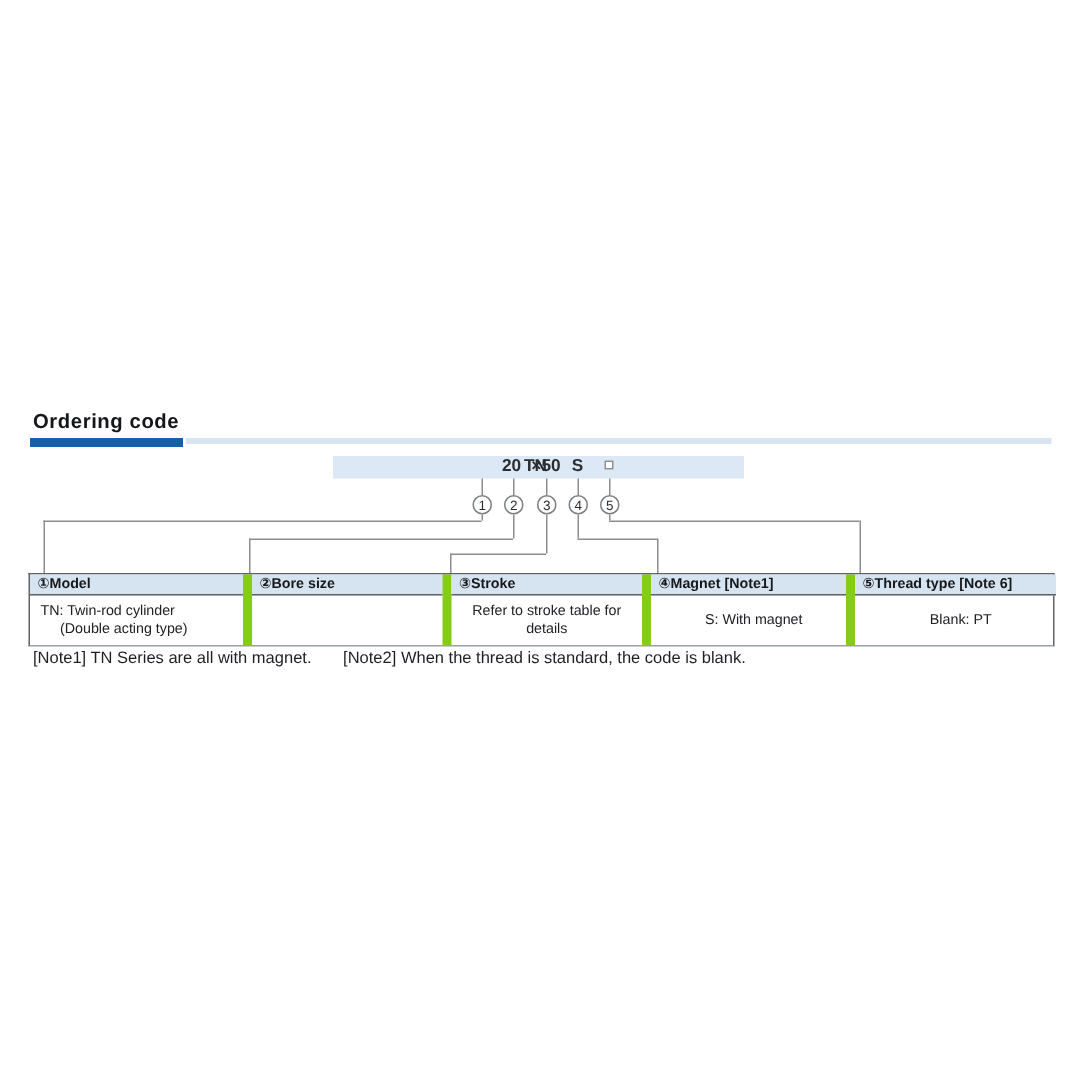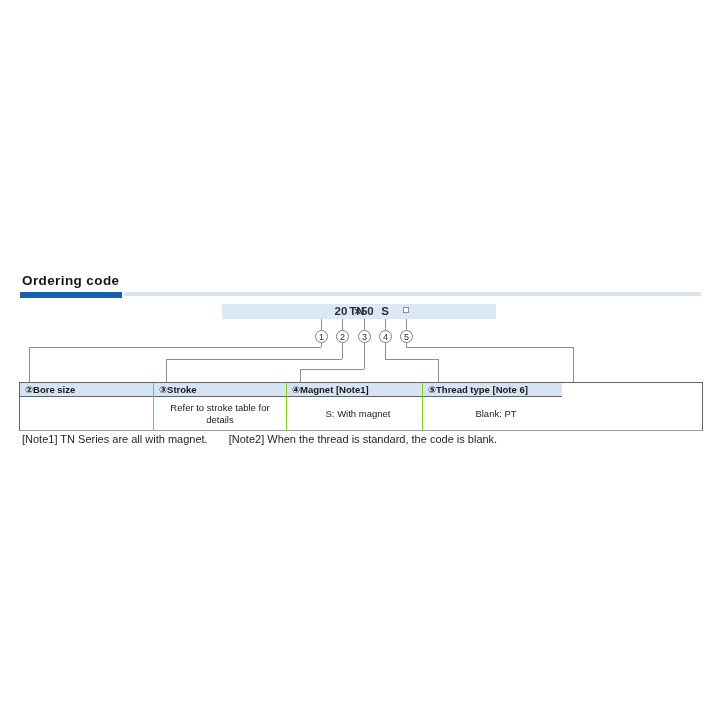--- a/index.html
+++ b/index.html
@@ -25,21 +25,21 @@
   .hline { height:1px; } .vline { width:1px; }
 
   
   .num-circle { position:absolute; width:13px; height:13px; border:1px solid #7c7f82; border-radius:50%;
                 background:#fff; font-size:9px; color:#2b2d30; text-align:center; line-height:12px; }
 
   
   .otable { position:absolute; left:19px; top:382px; width:684px; display:flex;
             border:1px solid #606468; border-bottom:1px solid #9aa0a6; }
   .ocol { flex:0 0 auto; }
-  .ocol + .ocol { border-left:1px solid #84cc16; }
+  .ocol + .ocol { border-left:6px solid #84cc16; }
   .ocol .head { height:14px; background:#d6e3f1; border-bottom:1px solid #606468;
                 font-size:9.5px; font-weight:bold; color:#17181a; line-height:13px;
                 padding-left:5px; white-space:nowrap; overflow:hidden; }
   .ocol .bodyc { height:33px; display:flex; flex-direction:column; justify-content:center;
                  font-size:9.5px; color:#202124; line-height:11.5px; }
   .c1 { width:142px; } .c2 { width:133px; } .c3 { width:133px; } .c4 { width:136px; } .c5 { width:140px; }
   .c1 .bodyc { padding-left:7px; }
   .c1 .line2 { padding-left:13px; }
   .c2 .bodyc { padding-left:10px; white-space:pre; }
   .c3 .bodyc { align-items:center; text-align:left; }
@@ -91,20 +91,27 @@
 
   <div class="vline" style="left:385px; top:343px; height:16px;"></div>
   <div class="hline" style="left:385px; top:359px; width:53px;"></div>
   <div class="vline" style="left:438px; top:359px; height:23px;"></div>
 
   <div class="vline" style="left:406px; top:343px; height:4px;"></div>
   <div class="hline" style="left:406px; top:347px; width:167px;"></div>
   <div class="vline" style="left:573px; top:347px; height:35px;"></div>
 
   <div class="otable">
+    <div class="ocol c1">
+      <div class="head">①Model</div>
+      <div class="bodyc">
+        <span class="line1">TN: Twin-rod cylinder</span>
+        <span class="line2">(Double acting type)</span>
+      </div>
+    </div>
     <div class="ocol c2">
       <div class="head">②Bore size</div>
     </div>
     <div class="ocol c3">
       <div class="head">③Stroke</div>
       <div class="bodyc">
         <span class="line1">Refer to stroke table for</span>
         <span class="line2">details</span>
       </div>
     </div>

